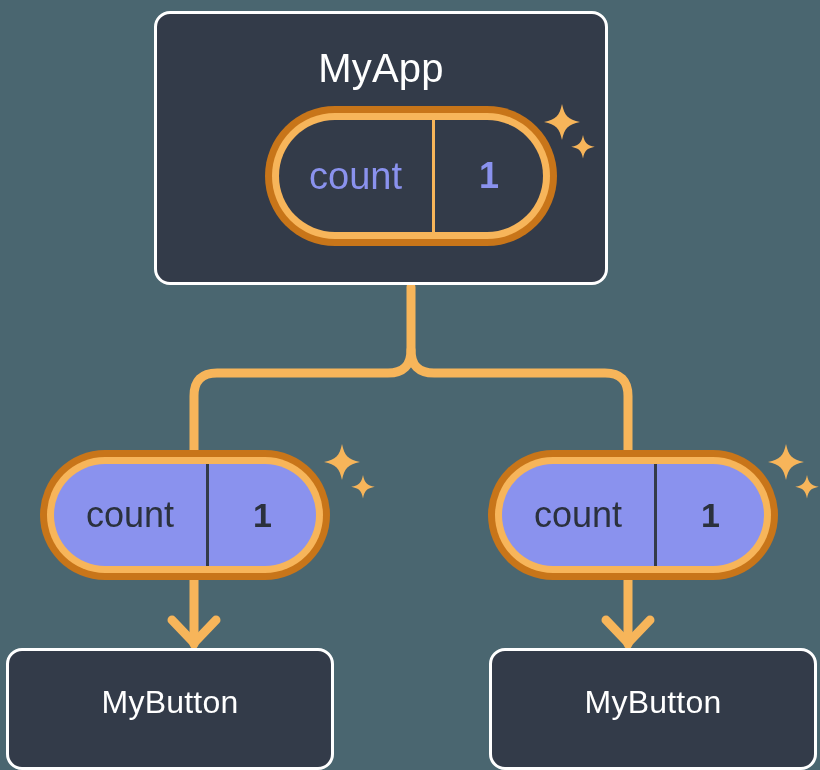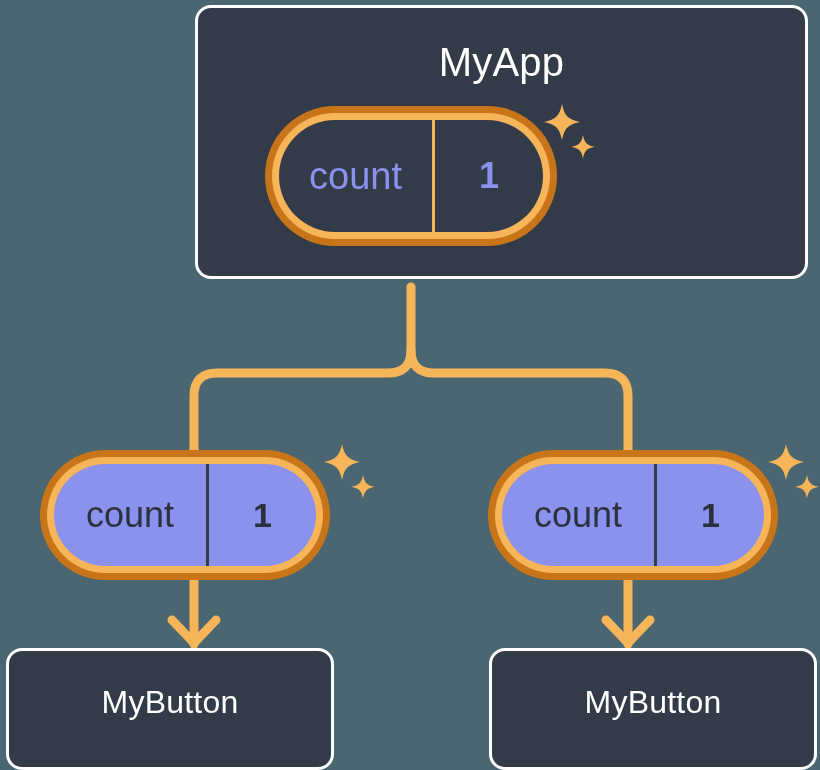--- a/index.html
+++ b/index.html
@@ -43,24 +43,23 @@
     left: 0;
     width: 100%;
     text-align: center;
     color: #ffffff;
     font-weight: 400;
     letter-spacing: 0.2px;
     white-space: nowrap;
   }
   #myapp-box {
     left: 154px;
-    top: 5px;
-    width: 613px;
+    top: 11px;
+    width: 454px;
     height: 274px;
-    margin-left: 41px;
   }
   #myapp-box .comp-title {
     top: 32px;
     font-size: 40px;
   }
   .mybutton-box {
     width: 328px;
     height: 122px;
   }
   .mybutton-box .comp-title {

